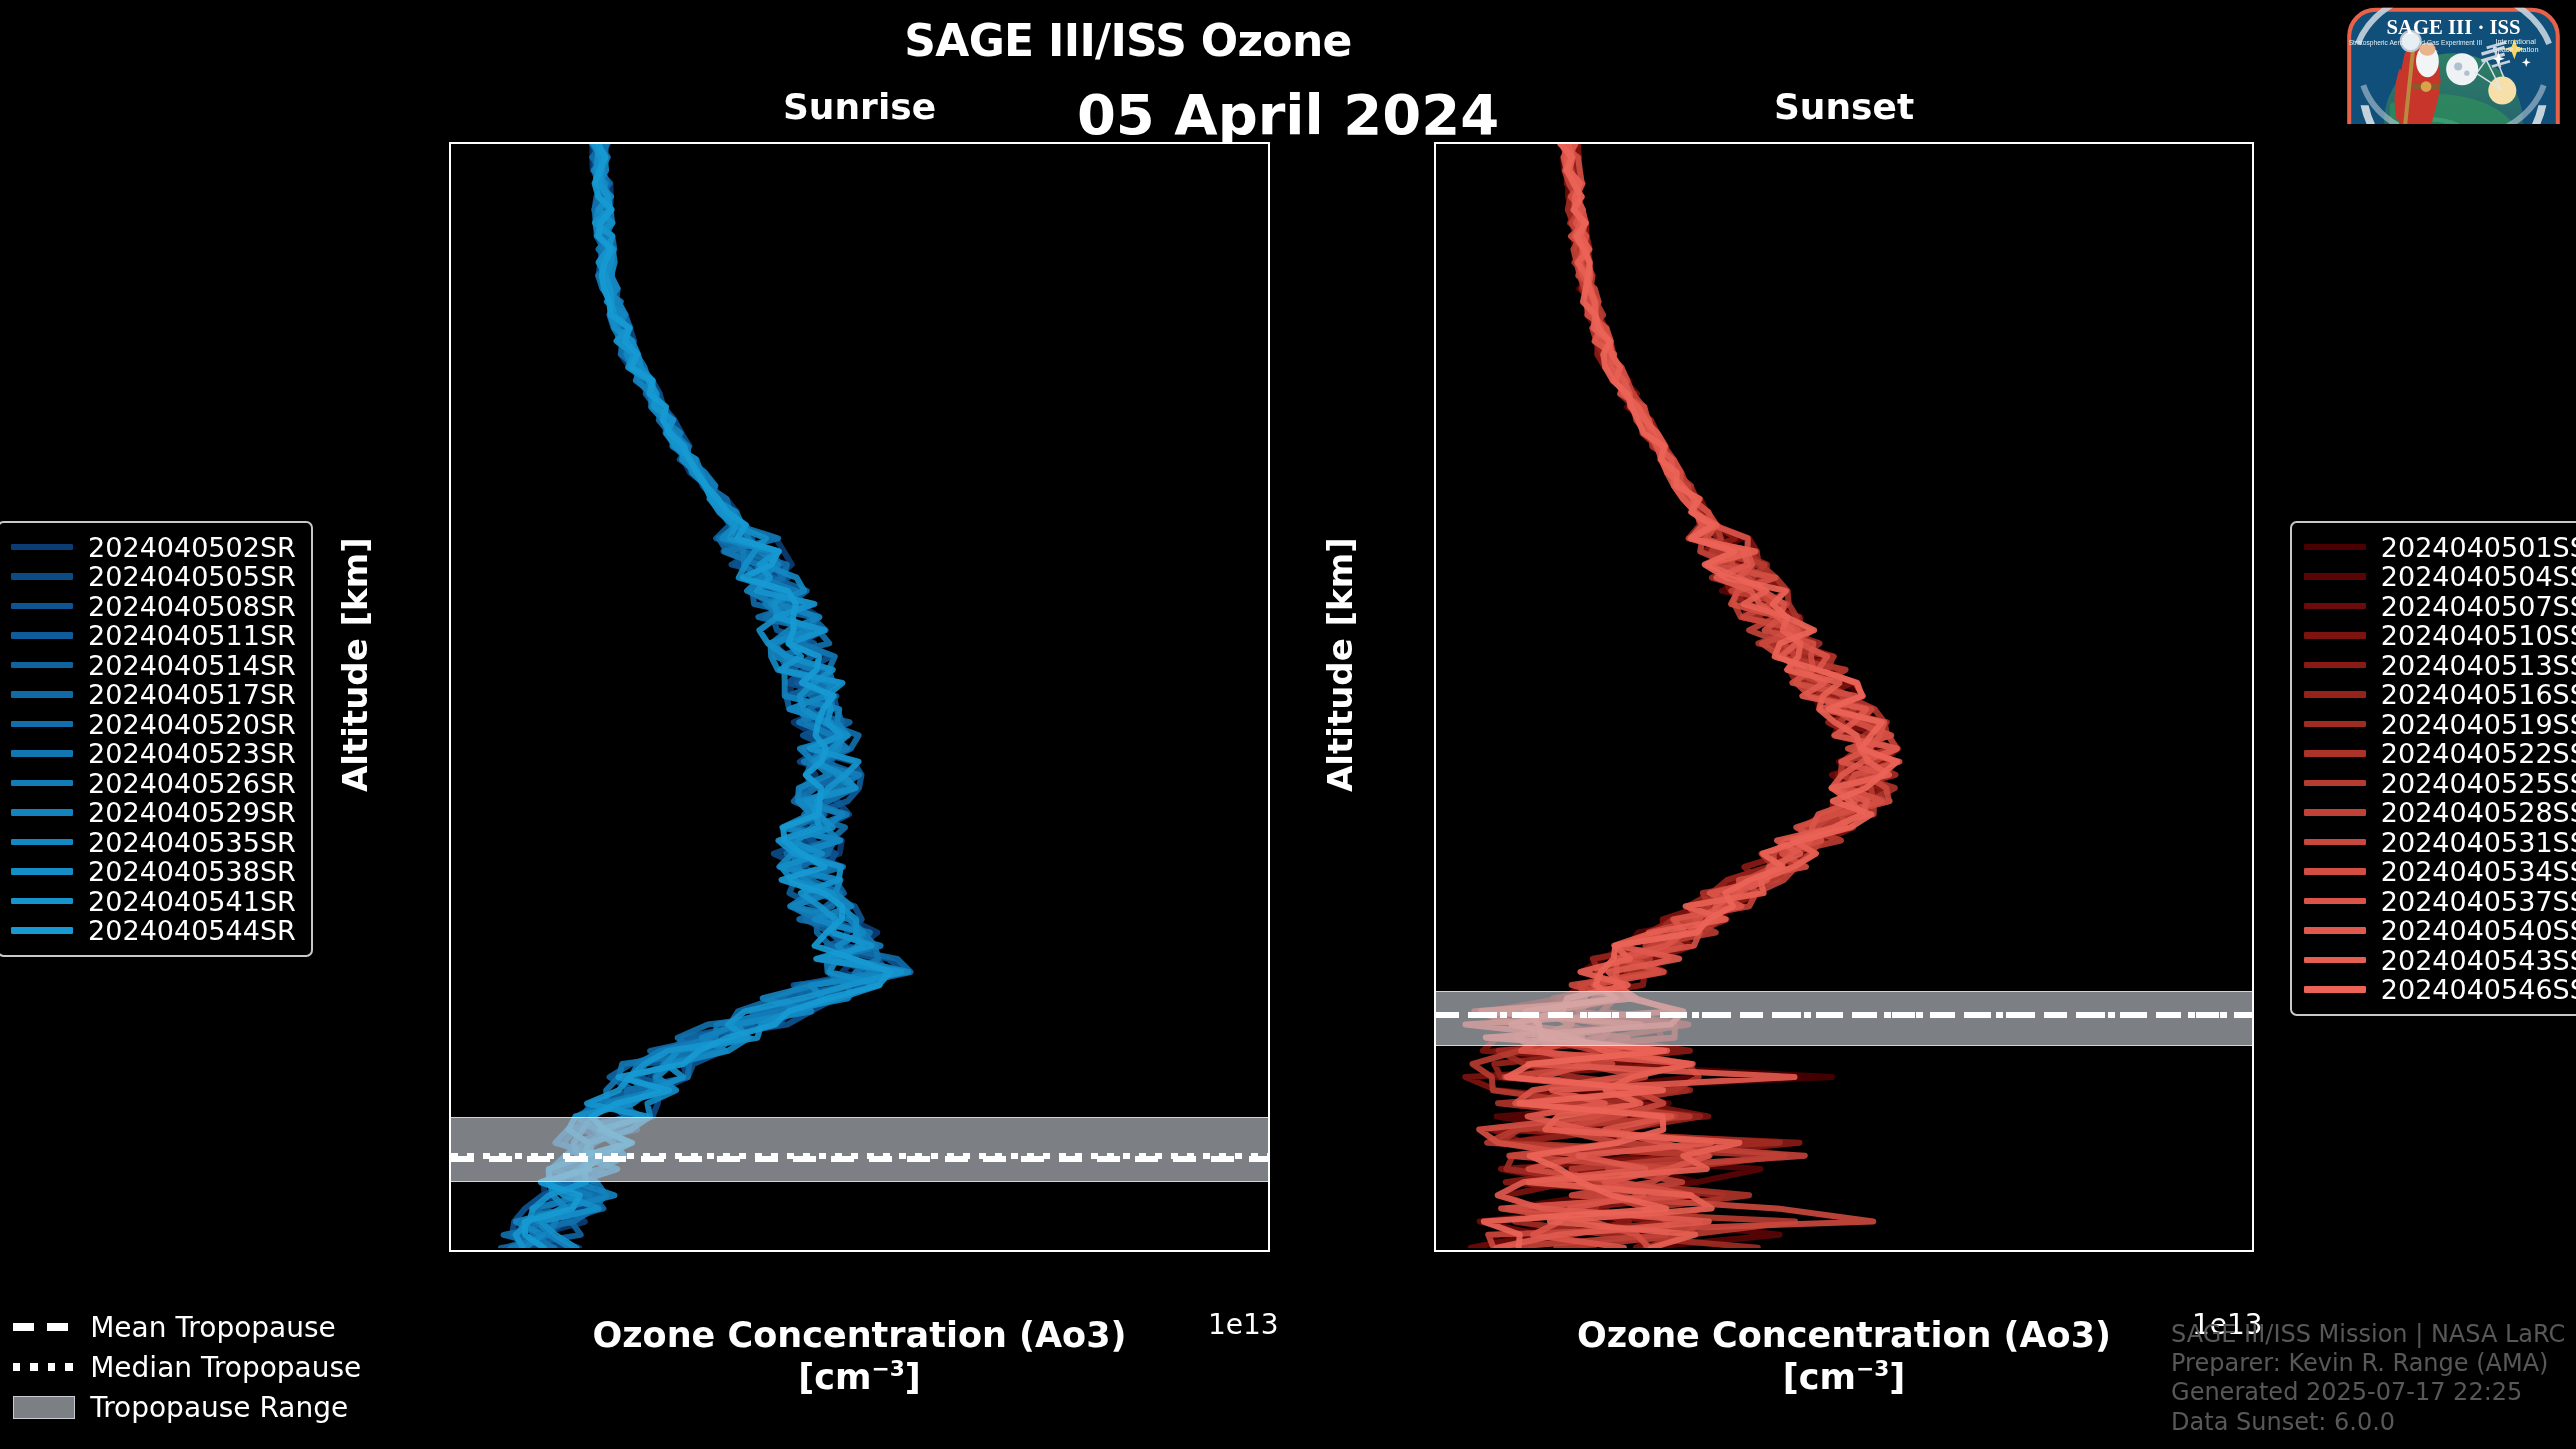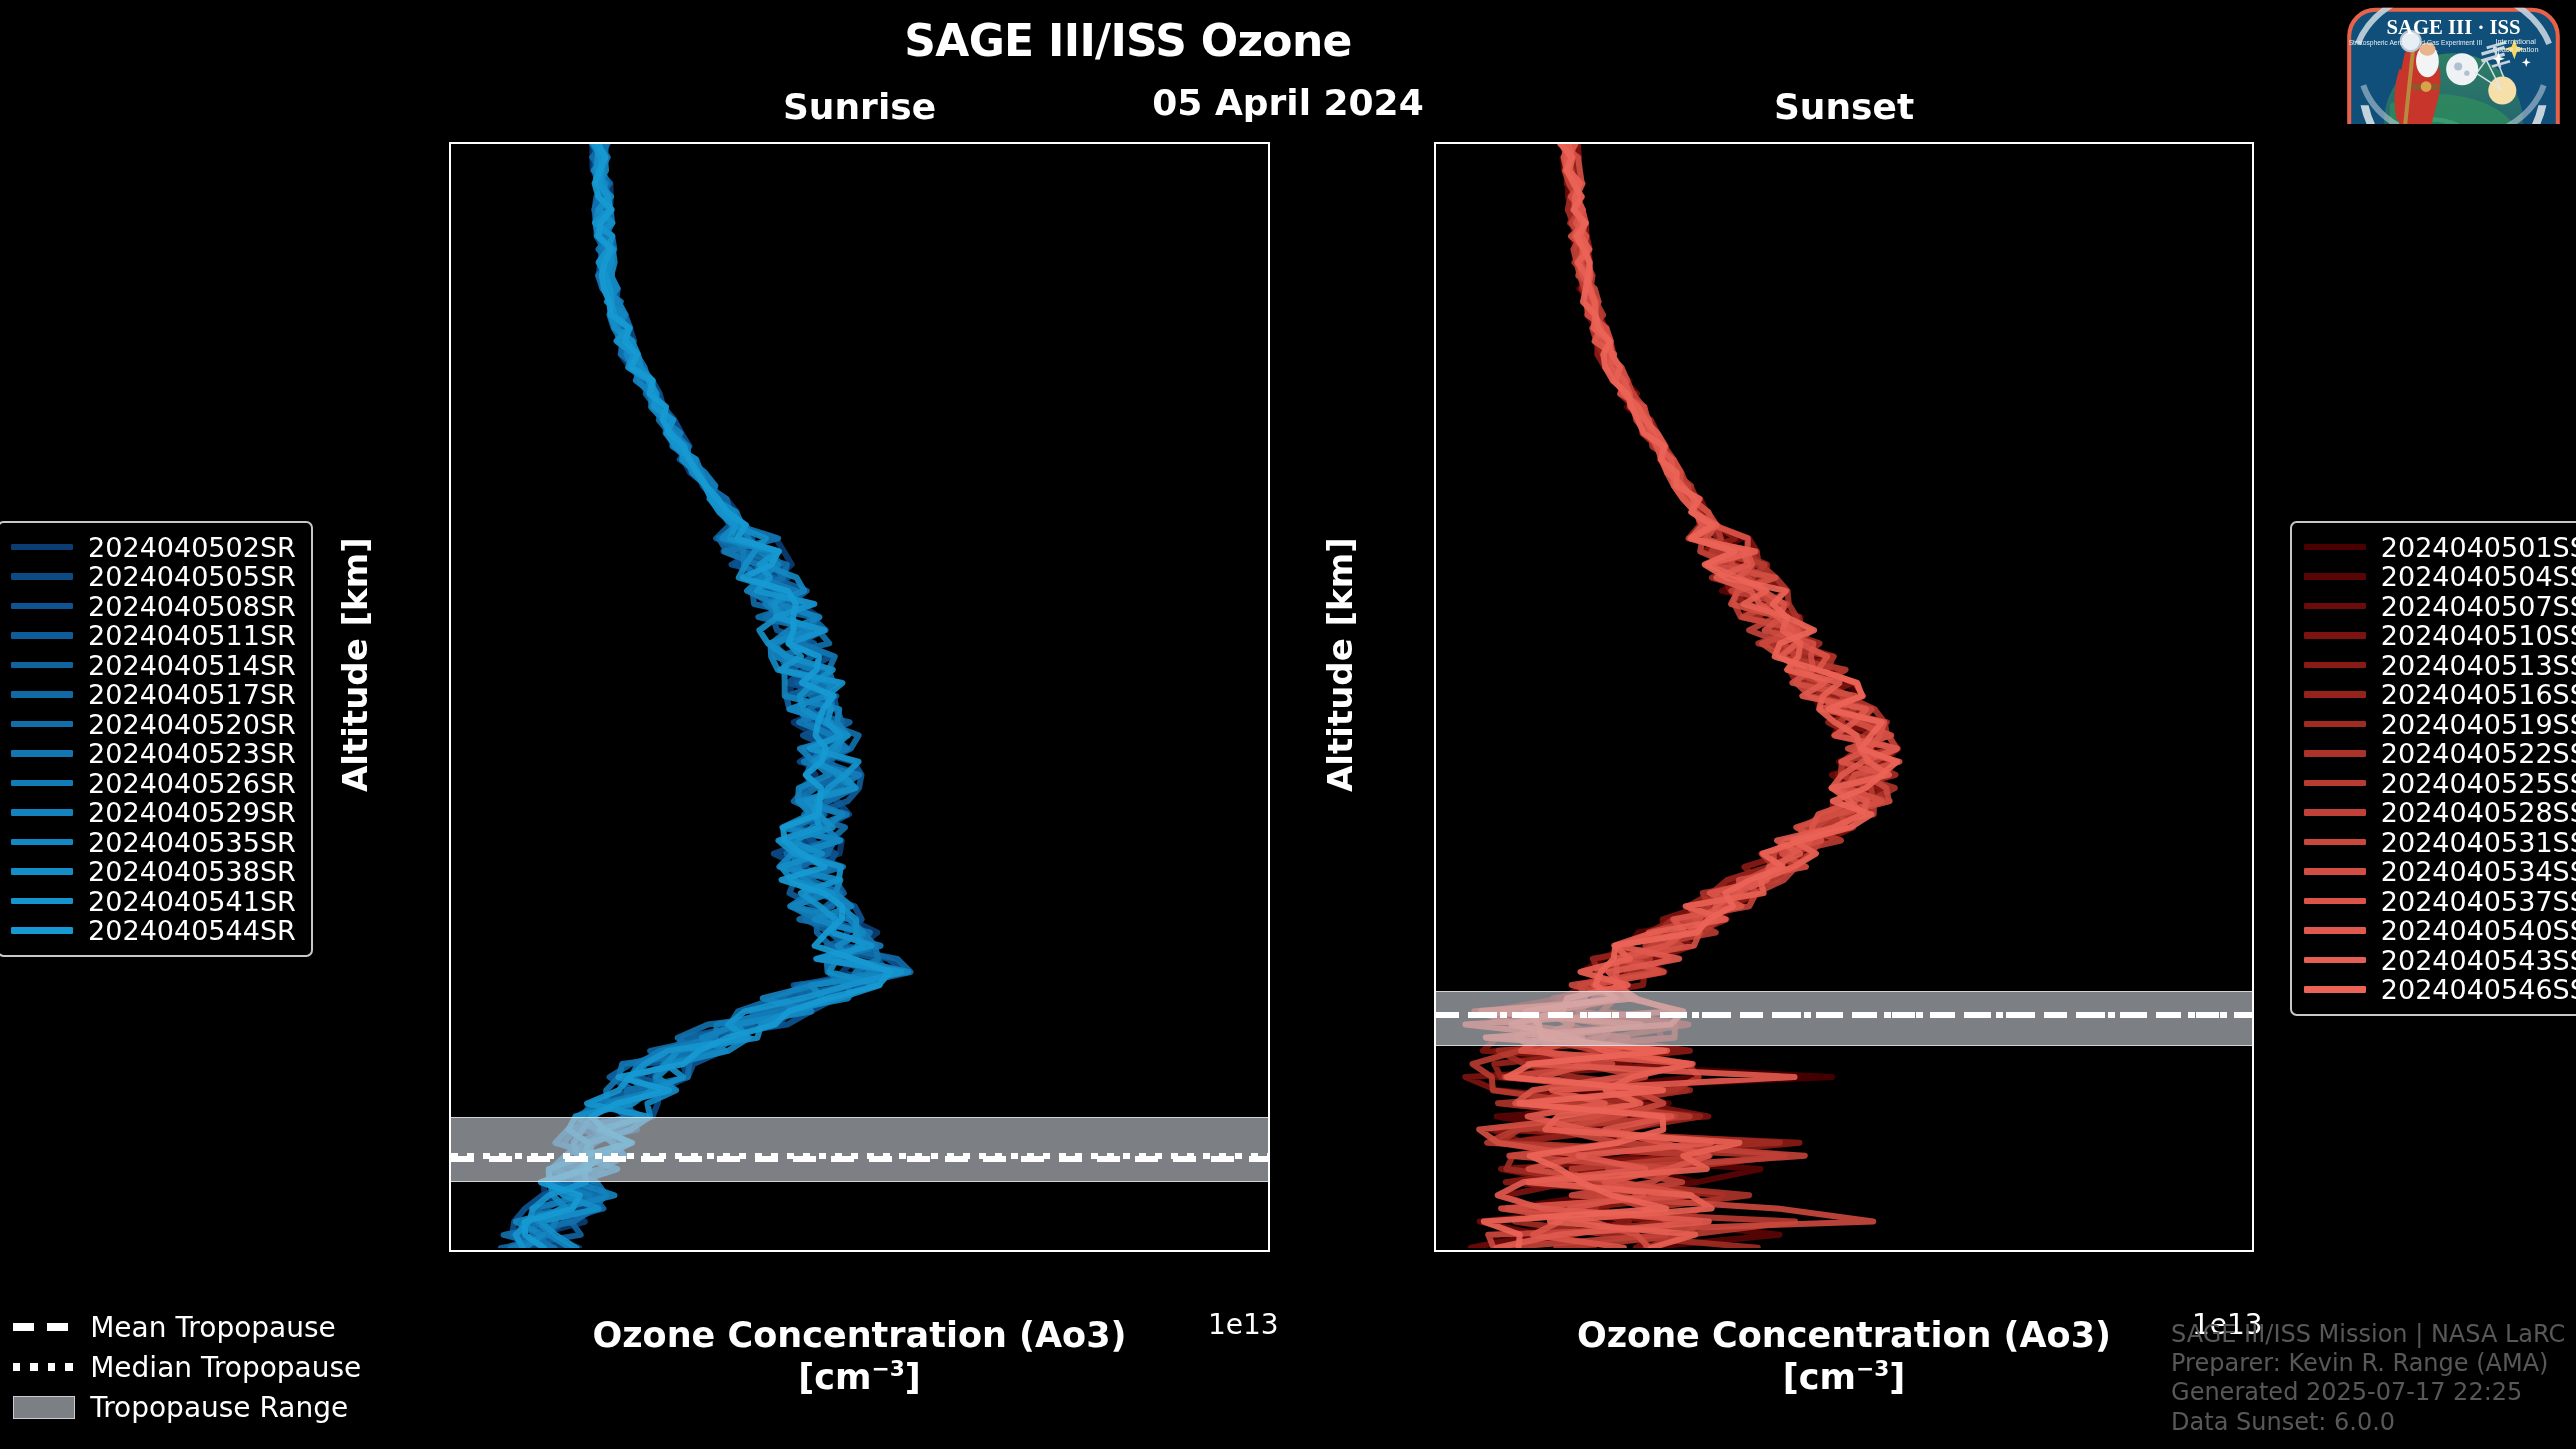--- a/index.html
+++ b/index.html
@@ -5,21 +5,21 @@
   html,body{margin:0;padding:0;background:#000;}
   body{width:2576px;height:1449px;position:relative;overflow:hidden;
        font-family:"DejaVu Sans","Liberation Sans",sans-serif;color:#fff;}
 
   .abs{position:absolute;}
 
   
   #main-title{left:0;top:14.8px;width:2256px;text-align:center;
     font-size:44px;font-weight:bold;letter-spacing:-0.7px;}
   #date-title{left:0;top:82px;width:2576px;text-align:center;
-    font-size:36px;font-weight:bold;}
+    font-size:56px;font-weight:bold;}
   #sunrise-title{left:449px;top:86px;width:821px;text-align:center;
     font-size:36px;font-weight:bold;}
   #sunset-title{left:1434px;top:86px;width:820px;text-align:center;
     font-size:36px;font-weight:bold;}
 
   
   .axes{position:absolute;border:2.7px solid #fff;background:#000;box-sizing:border-box;
         overflow:hidden;}
   #axes-sunrise{left:449px;top:142px;width:821px;height:1110px;}
   #axes-sunset{left:1434px;top:142px;width:820px;height:1110px;}

